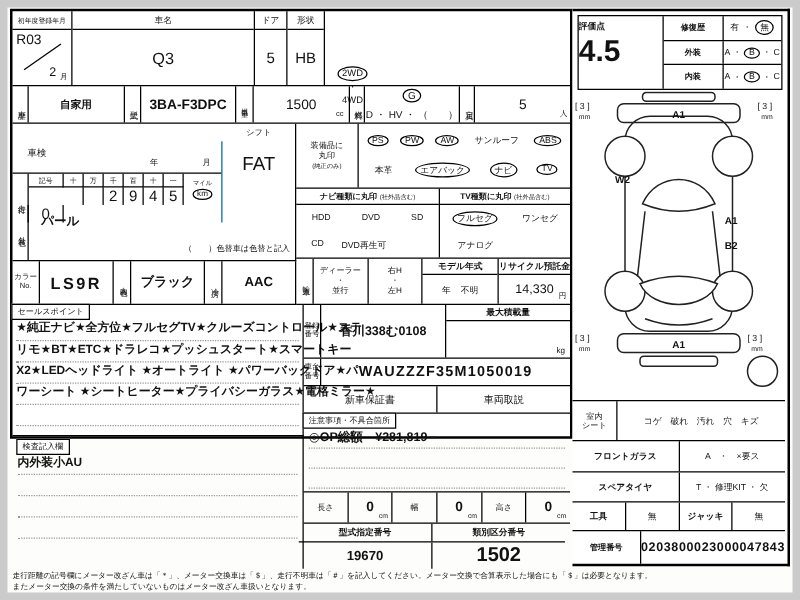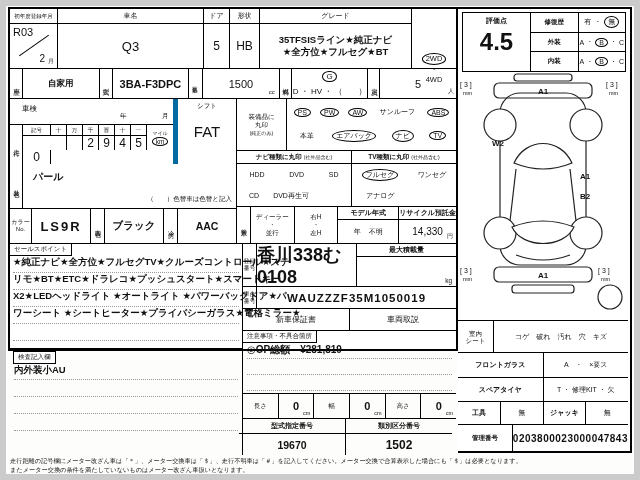--- a/index.html
+++ b/index.html
@@ -44,27 +44,20 @@
         <div class="vv" style="font-size:13px;">Q3</div>
       </div>
       <div class="c" style="width:26px;">
         <div class="hd">ドア</div>
         <div class="vv" style="font-size:12px;">5</div>
       </div>
       <div class="c" style="width:30px;">
         <div class="hd">形状</div>
         <div class="vv" style="font-size:12px;">HB</div>
       </div>
-      <div class="c" style="width:152px;">
-        <div class="hd">グレード</div>
-        <div class="vv" style="flex-direction:column;font-size:9.5px;font-weight:bold;line-height:12px;">
-          <span>35TFSISライン★純正ナビ</span>
-          <span>★全方位★フルセグ★BT</span>
-        </div>
-      </div>
       <div class="c" style="width:44px;">
         <div class="vv" style="flex-direction:column;font-size:7.5px;line-height:10px;margin-top:44px;">
           <span class="circ">2WD</span>
           <span>・</span>
           <span>4WD</span>
         </div>
       </div>
     </div>
 
     <div class="abs row" style="left:0;top:60px;width:446px;height:30px;border-bottom:1px solid #000;">
@@ -82,21 +75,21 @@
         <span class="circ">G</span>
         <span>D ・ HV ・ （　　）</span>
       </div>
       <div class="vl" style="width:12px;">定員</div>
       <div class="vv" style="width:28px;position:relative;font-size:11px;">
         <span>5</span>
         <span class="abs" style="right:2px;bottom:2px;font-size:6px;">人</span>
       </div>
     </div>
 
-    <div class="abs" style="left:0;top:90px;width:168px;height:65px;border-right:5px solid #0369a1;">
+    <div class="abs" style="left:0;top:104px;width:168px;height:65px;border-right:1px solid #0369a1;">
       <div class="abs" style="left:0;top:0;width:100%;height:26px;border-bottom:1px solid #000;">
         <span class="abs" style="left:12px;top:5px;font-size:7.5px;">車検</span>
         <span class="abs" style="left:110px;bottom:3px;font-size:6.5px;">年</span>
         <span class="abs" style="left:152px;bottom:3px;font-size:6.5px;">月</span>
       </div>
       <div class="abs row" style="left:0;top:26px;width:100%;height:39px;">
         <div class="vl" style="width:13px;">走行</div>
         <div style="flex:1;display:grid;grid-template-columns:28px 16px 16px 16px 16px 16px 16px 1fr;grid-template-rows:11px 1fr;">
           <div class="hd" style="height:auto;border-right:1px solid #000;font-size:5.5px;">記号</div>
           <div class="hd" style="height:auto;border-right:1px solid #000;font-size:5.5px;">十</div>
@@ -247,21 +240,21 @@
         <div class="dotline" style="height:17px;"></div>
         <div class="dotline" style="height:17px;"></div>
       </div>
     </div>
 
     <div class="abs row" style="left:233px;top:235px;width:213px;height:43px;border-bottom:1px solid #000;">
       <div class="lbl2" style="width:14px;">
         <span>登録</span>
         <span>番号</span>
       </div>
-      <div class="vv c big" style="width:134px;font-size:18px;">香川338む0108</div>
+      <div class="vv c big" style="width:134px;font-size:10px;">香川338む0108</div>
       <div style="flex:1;display:flex;flex-direction:column;">
         <div class="hd" style="height:13px;font-weight:bold;">最大積載量</div>
         <div style="flex:1;position:relative;">
           <span class="abs" style="right:4px;bottom:2px;font-size:6.5px;">kg</span>
         </div>
       </div>
     </div>
 
     <div class="abs row" style="left:233px;top:278px;width:213px;height:22px;border-bottom:1px solid #000;">
       <div class="lbl2" style="width:14px;">
@@ -303,29 +296,29 @@
       </div>
     </div>
 
     <div class="abs" style="left:229px;top:410px;width:213px;height:36px;">
       <div class="row" style="height:15px;border-bottom:1px solid #000;">
         <div class="vv c" style="width:106px;font-size:7px;font-weight:bold;">型式指定番号</div>
         <div class="vv" style="flex:1;font-size:7px;font-weight:bold;">類別区分番号</div>
       </div>
       <div class="row" style="height:21px;">
         <div class="vv c big" style="width:106px;font-size:10.5px;">19670</div>
-        <div class="vv big" style="flex:1;font-size:12px;">1502</div>
+        <div class="vv big" style="flex:1;font-size:16px;">1502</div>
       </div>
     </div>
   </div>
 
   <div class="tbl" style="left:452px;top:1px;width:174px;height:446px;border-left:none;">
 
     <div class="abs row" style="left:4px;top:3px;width:164px;height:60px;border:1.5px solid #000;">
-      <div class="c" style="width:68px;align-items:center;">
+      <div class="c" style="width:68px;">
         <span style="font-size:7px;margin-top:3px;font-weight:bold;">評価点</span>
         <span class="big" style="font-size:24px;margin-top:2px;">4.5</span>
       </div>
       <div style="flex:1;display:flex;flex-direction:column;">
         <div class="row" style="flex:1;border-bottom:1px solid #000;">
           <div class="vv c" style="width:30px;font-size:6.5px;font-weight:bold;">修復歴</div>
           <div class="vv" style="flex:1;gap:3px;font-size:7px;">
             <span>有</span>
             <span>・</span>
             <span class="circ">無</span>

